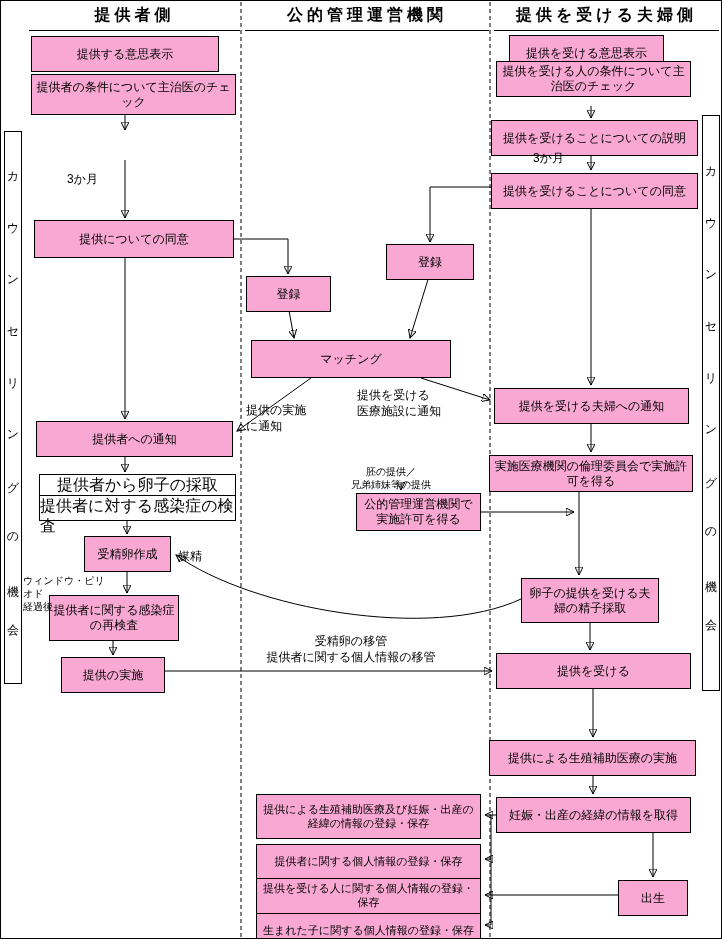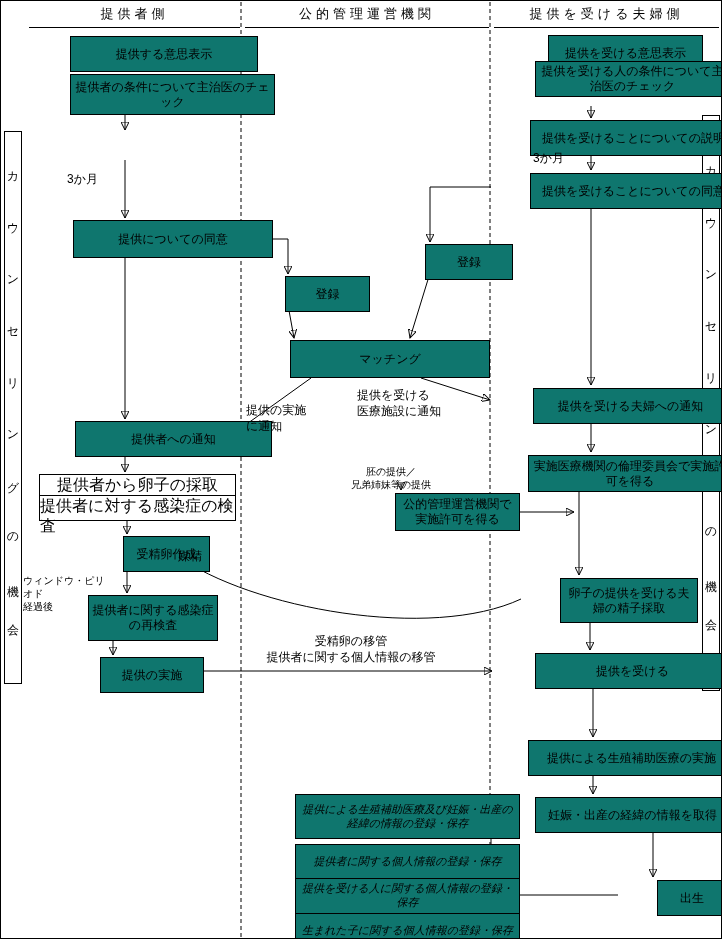--- a/index.html
+++ b/index.html
@@ -2,35 +2,35 @@
 <html><head>
 <meta charset="utf-8">
 <style>
   * { margin:0; padding:0; box-sizing:border-box; }
   html,body { background:#fff; }
   body { font-family:"Liberation Sans","DejaVu Sans",sans-serif; color:#000; }
   .canvas { position:relative; width:722px; height:939px; background:#fff; border:1px solid #000; overflow:hidden; }
   .arrows { position:absolute; left:0; top:0; z-index:1; }
   .arrows path { stroke:#000; stroke-width:1; fill:none; }
   .arrows path.dash { stroke-dasharray:4 3; }
-  .box { position:absolute; z-index:2; border:1px solid #000; background:#0f766e;
+  .box { position:absolute; z-index:2; border:1px solid #000; background:#f9a8d4;
          display:flex; align-items:center; justify-content:center;
-         text-align:center; font-size:12px; line-height:1.25; padding:17px 3px;margin-left:39px; }
-  .box.small { font-size:11px;font-style:italic; }
+         text-align:center; font-size:12px; line-height:1.25; padding:17px 3px; }
+  .box.small { font-size:11px; }
   .stack { position:absolute; z-index:2; border:1px solid #000; background:#fff;
            display:flex; flex-direction:column; }
   .stack .cell { flex:1; display:flex; align-items:center; justify-content:center;
                  font-size:16px; line-height:1.25; }
   .stack .cell + .cell { border-top:1px solid #000; }
   .flabel { position:absolute; z-index:3; font-size:12px; line-height:1.3; white-space:pre-line; }
   .flabel.tiny { font-size:10px;margin-top:9px; }
   .flabel.right { text-align:left; }
   .flabel.center { text-align:center; }
-  .colhead { position:absolute; z-index:2; text-align:center; font-weight:normal;
-             font-size:13px; letter-spacing:4px; padding-bottom:4px; border-bottom:1px solid #000; }
+  .colhead { position:absolute; z-index:2; text-align:center; font-weight:bold;
+             font-size:16px; letter-spacing:4px; padding-bottom:4px; border-bottom:1px solid #000; }
   .sidebar { position:absolute; z-index:2; width:18px; border:1px solid #000; background:#fff;
              display:flex; align-items:center; justify-content:center; }
   .sidebar .vtext { writing-mode:vertical-rl; text-orientation:upright;
                     font-size:12px; line-height:1; letter-spacing:38px; }
 </style>
 </head>
 <body>
 
 <div class="canvas">
 

